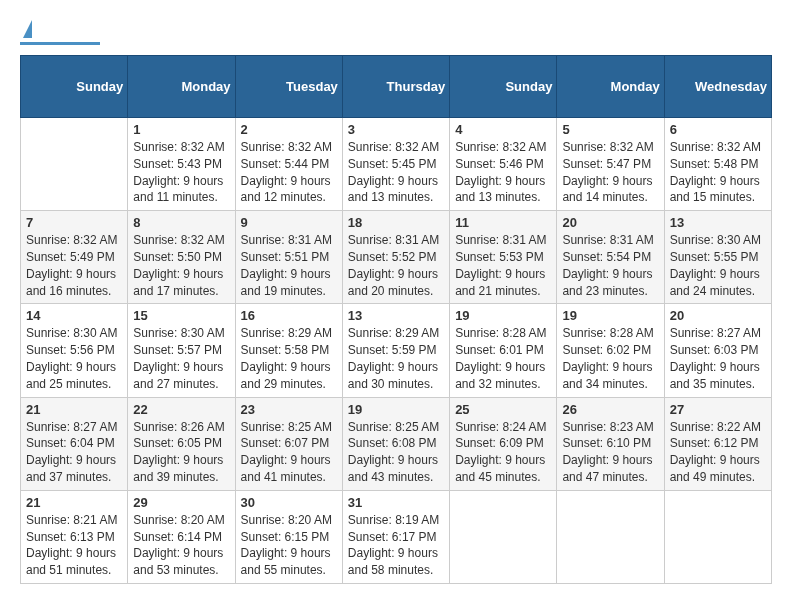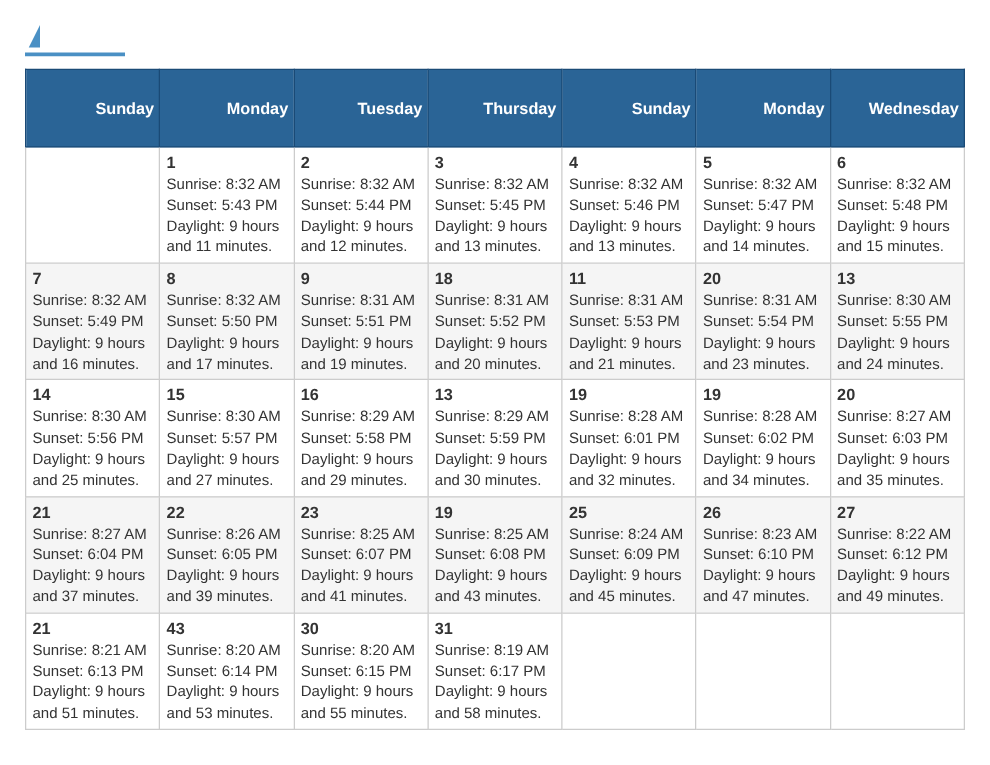--- a/index.html
+++ b/index.html
@@ -237,21 +237,21 @@
           <span class="day-number">27</span>
           <div class="cell-text">Sunrise: 8:22 AM<br>Sunset: 6:12 PM<br>Daylight: 9 hours and 49 minutes.</div>
         </td>
       </tr>
       <tr>
         <td>
           <span class="day-number">21</span>
           <div class="cell-text">Sunrise: 8:21 AM<br>Sunset: 6:13 PM<br>Daylight: 9 hours and 51 minutes.</div>
         </td>
         <td>
-          <span class="day-number">43</span>
+          <span class="day-number">29</span>
           <div class="cell-text">Sunrise: 8:20 AM<br>Sunset: 6:14 PM<br>Daylight: 9 hours and 53 minutes.</div>
         </td>
         <td>
           <span class="day-number">30</span>
           <div class="cell-text">Sunrise: 8:20 AM<br>Sunset: 6:15 PM<br>Daylight: 9 hours and 55 minutes.</div>
         </td>
         <td>
           <span class="day-number">31</span>
           <div class="cell-text">Sunrise: 8:19 AM<br>Sunset: 6:17 PM<br>Daylight: 9 hours and 58 minutes.</div>
         </td>

